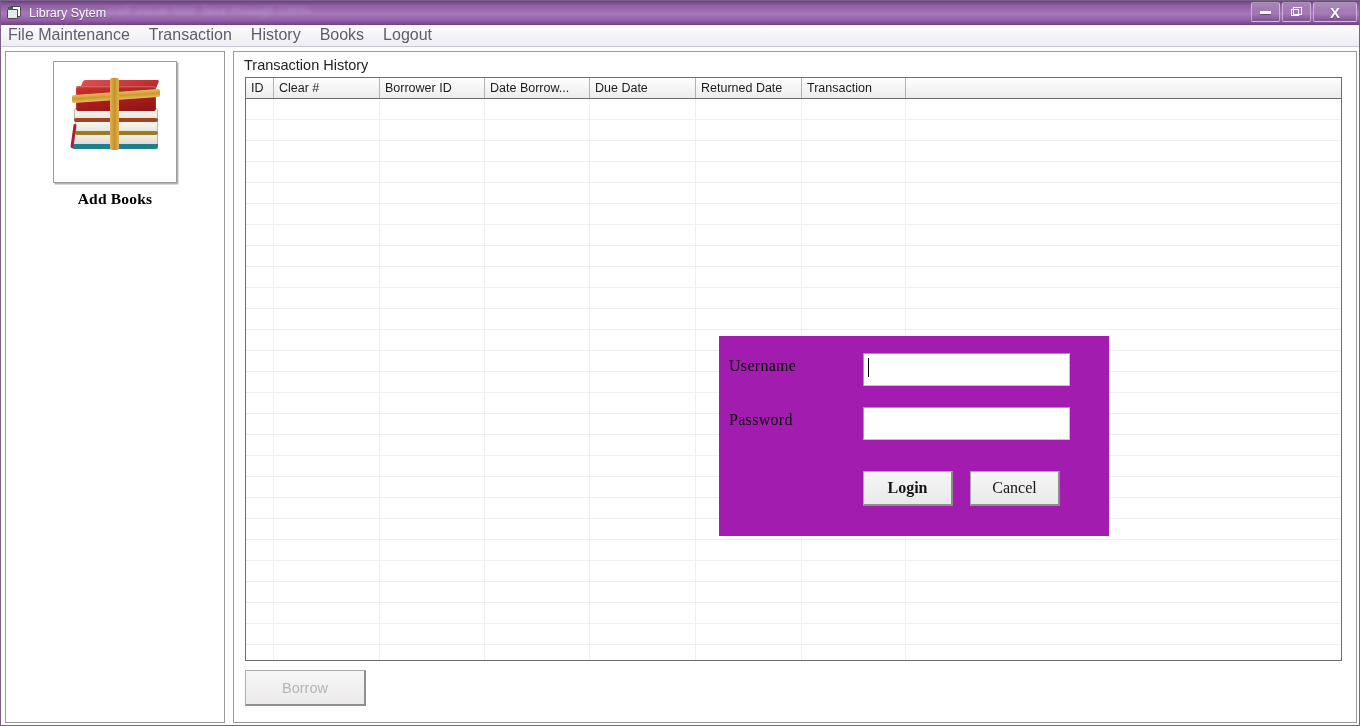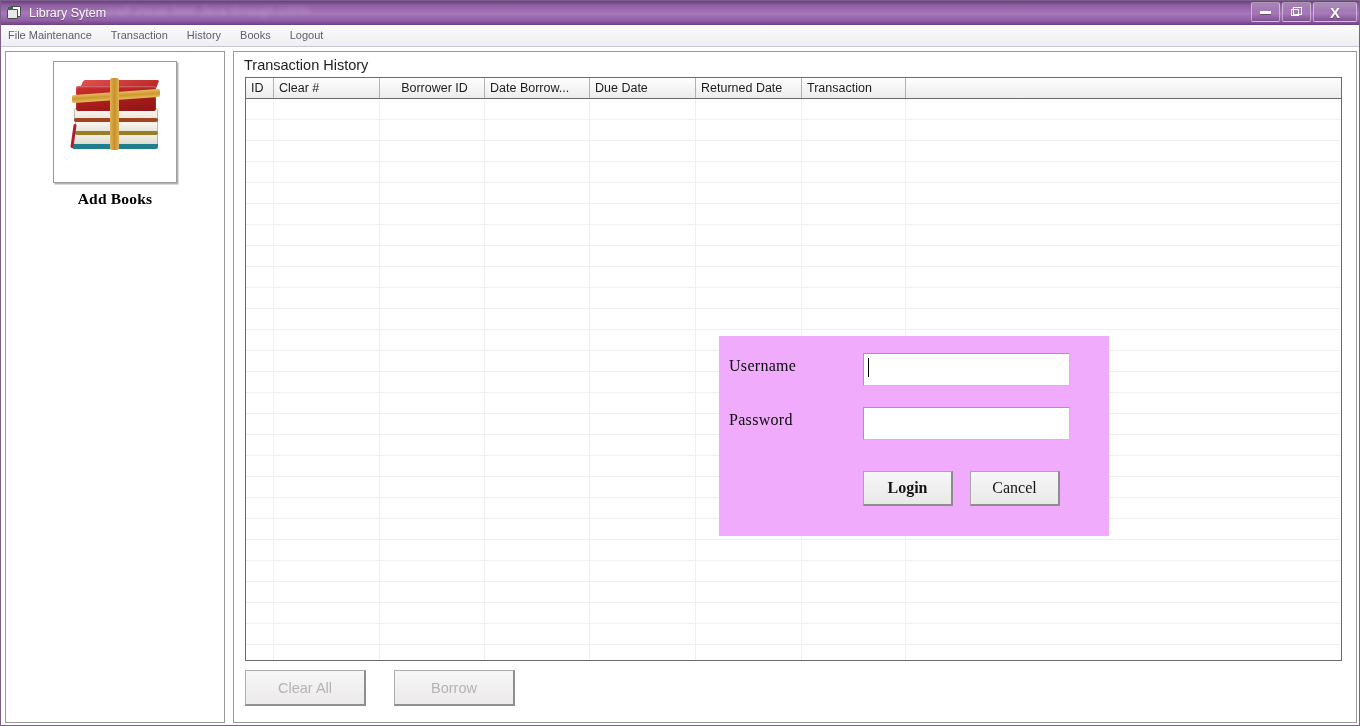--- a/index.html
+++ b/index.html
@@ -82,21 +82,21 @@
   
   #menubar {
     position: absolute; left: 0; top: 24px;
     width: 1360px; height: 22px;
     background: linear-gradient(180deg,#fcfcfd,#eeeef3);
     border-bottom: 1px solid #c7c7d3;
     display: flex; align-items: center;
     padding-left: 7px;
   }
   .menu-item {
-    font-size: 11px; color: #5d5d6b;
+    font-size: 16px; color: #5d5d6b;
     padding: 1px 9px 2px 0px; margin-right: 10px;
     cursor: default; white-space: nowrap;
   }
 
   
   #sidebar {
     position: absolute; left: 4px; top: 50px;
     width: 220px; height: 672px;
     background: #ffffff;
     border: 1px solid #9a9a9a;
@@ -398,21 +398,21 @@
 
   </div>
 
   <div id="main">
     <div id="panel-title">Transaction History</div>
 
     <div id="grid-wrap">
       <div id="grid-head">
           <div class="th" style="width: 28px;">ID</div>
           <div class="th" style="width: 106px;">Clear #</div>
-          <div class="th" style="width: 105px; text-align: center;">Borrower ID</div>
+          <div class="th" style="width: 105px;">Borrower ID</div>
           <div class="th" style="width: 105px;">Date Borrow...</div>
           <div class="th" style="width: 106px;">Due Date</div>
           <div class="th" style="width: 106px;">Returned Date</div>
           <div class="th" style="width: 104px;">Transaction</div>
           <div class="th filler"></div>
         </div>
       <div id="grid-body">
           <div class="grow">
             <div class="gcell" style="width: 28px;"></div>
             <div class="gcell" style="width: 106px;"></div>
@@ -680,25 +680,24 @@
             <div class="gcell" style="width: 105px;"></div>
             <div class="gcell" style="width: 106px;"></div>
             <div class="gcell" style="width: 106px;"></div>
             <div class="gcell" style="width: 104px;"></div>
             <div class="gcell filler"></div>
           </div>
         </div>
     </div>
 
     <div id="btnrow">
-      <div class="wbtn disabled">Clear All</div>
       <div class="wbtn disabled">Borrow</div>
     </div>
 
-    <div id="login-panel" style="background: #f0abfc; text-align: right;">
+    <div id="login-panel" style="background: #a21caf; text-align: right;">
       <div class="lg-label" id="lbl-user">Username</div>
       <div class="lg-field" id="fld-user">
         <span class="caret"></span>
       </div>
 
       <div class="lg-label" id="lbl-pass">Password</div>
       <div class="lg-field" id="fld-pass"></div>
 
       <div class="lg-btn" id="btn-login">Login</div>
       <div class="lg-btn" id="btn-cancel">Cancel</div>

